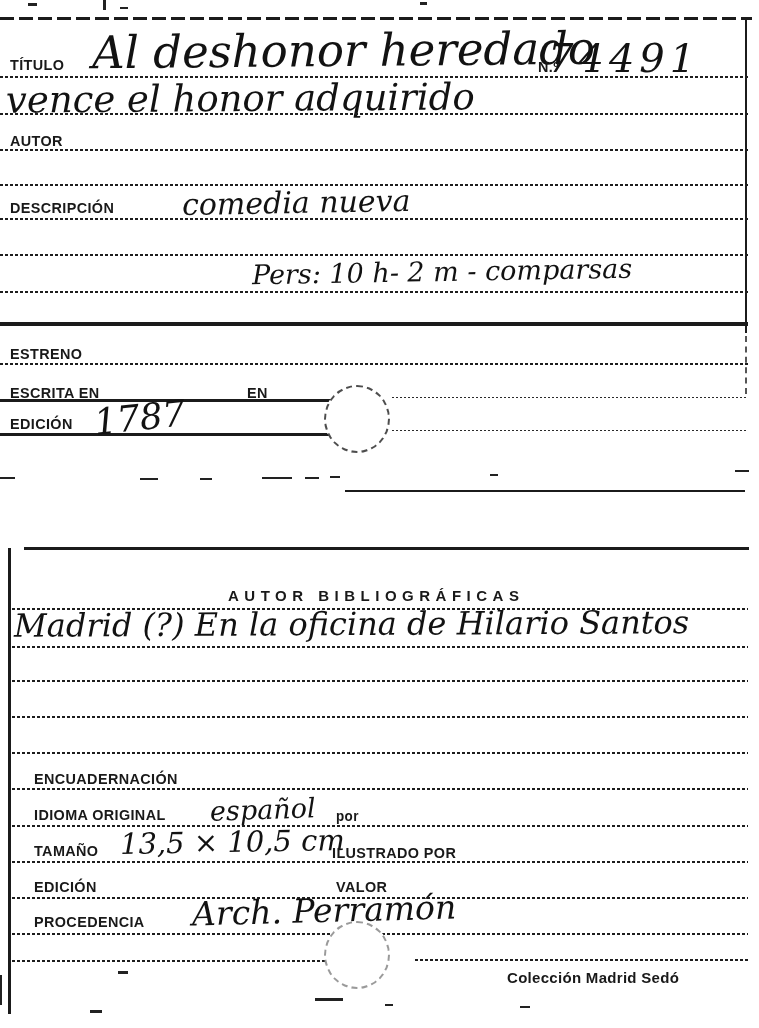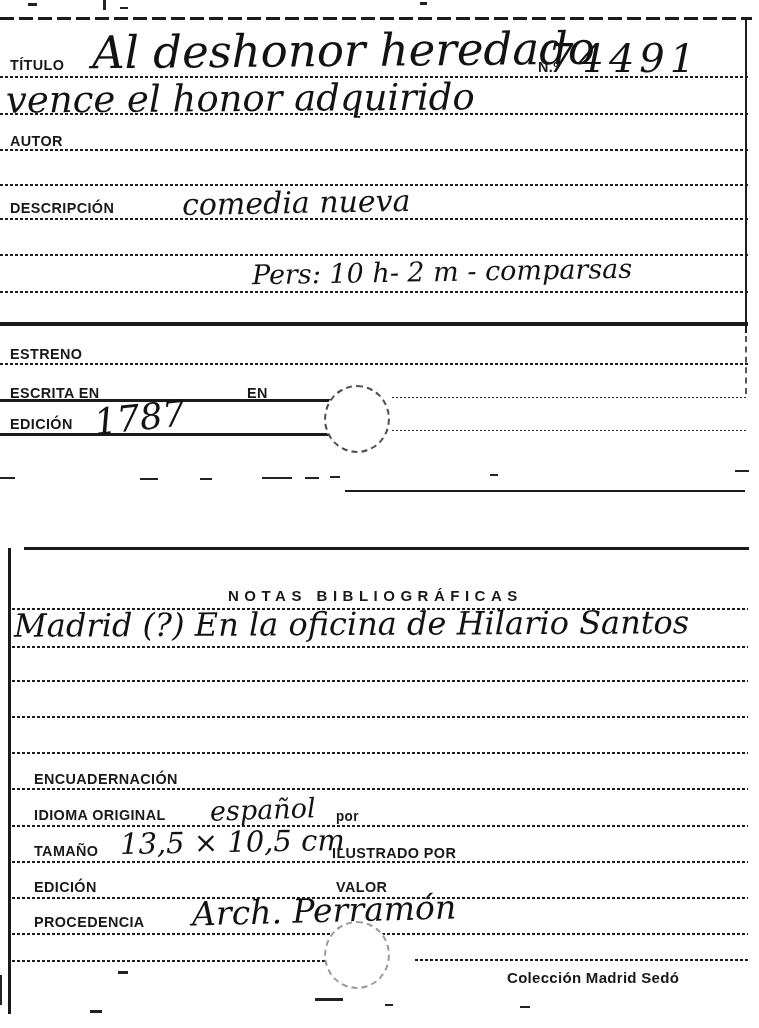--- a/index.html
+++ b/index.html
@@ -117,21 +117,21 @@
   <div class="artifact" style="left:262px;top:477px;width:30px;height:2px;"></div>
   <div class="artifact" style="left:305px;top:477px;width:14px;height:2px;"></div>
   <div class="artifact" style="left:330px;top:476px;width:10px;height:2px;"></div>
   <div class="artifact" style="left:490px;top:474px;width:8px;height:2px;"></div>
   <div class="artifact" style="left:735px;top:470px;width:14px;height:2px;"></div>
   <div class="sline" style="left:345px;top:490px;width:400px;height:2px;"></div>
 
   <div class="sline" style="left:24px;top:547px;width:725px;height:3px;"></div>
   <div class="vline" style="left:8px;top:548px;height:466px;width:3px;"></div>
 
-  <div class="label header-spaced" style="left:228px;top:587px;">NOTAS BIBLIOGRÁFICAS</div>
+  <div class="label header-spaced" style="left:228px;top:587px;">AUTOR BIBLIOGRÁFICAS</div>
   <div class="dline" style="left:12px;top:608px;width:736px;"></div>
 
   <div class="hand" style="left:14px;top:608px;font-size:32px;transform:rotate(-.3deg);">Madrid (?) En la oficina de Hilario Santos</div>
   <div class="dline" style="left:12px;top:646px;width:736px;"></div>
 
   <div class="dline" style="left:12px;top:680px;width:736px;"></div>
   <div class="dline" style="left:12px;top:716px;width:736px;"></div>
   <div class="dline" style="left:12px;top:752px;width:736px;"></div>
 
   <div class="label" style="left:34px;top:770px;">ENCUADERNACIÓN</div>

